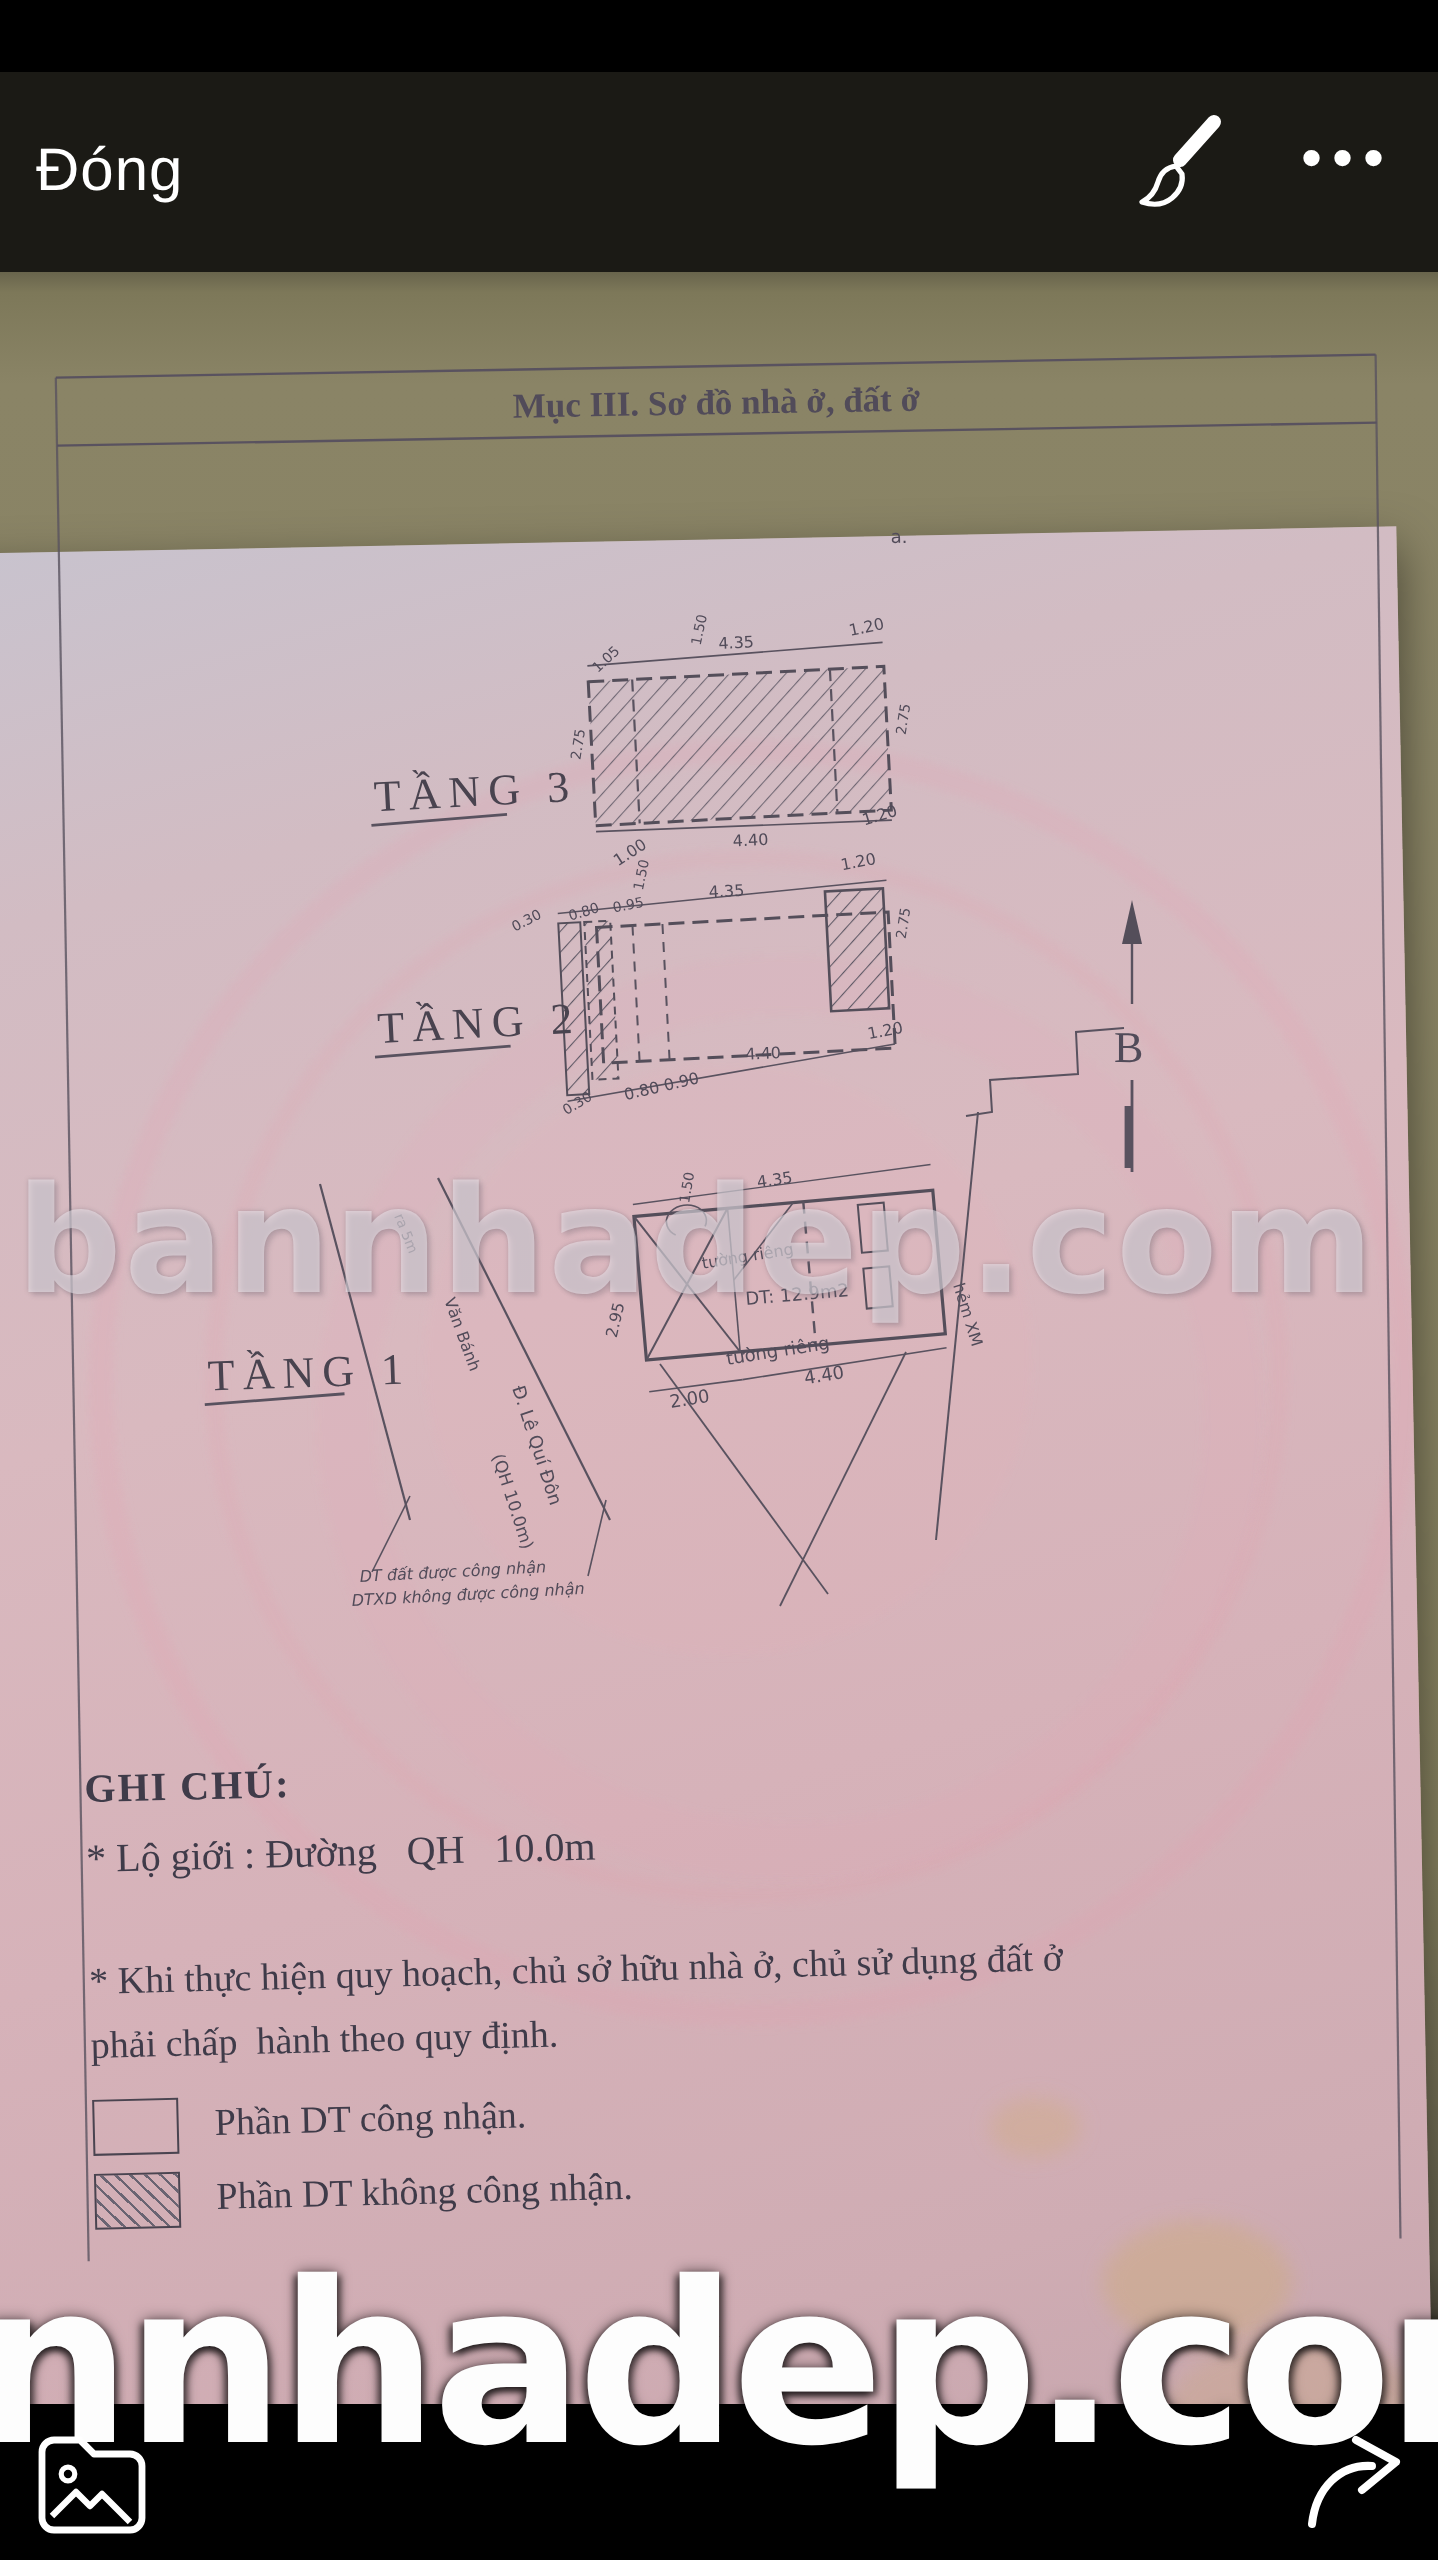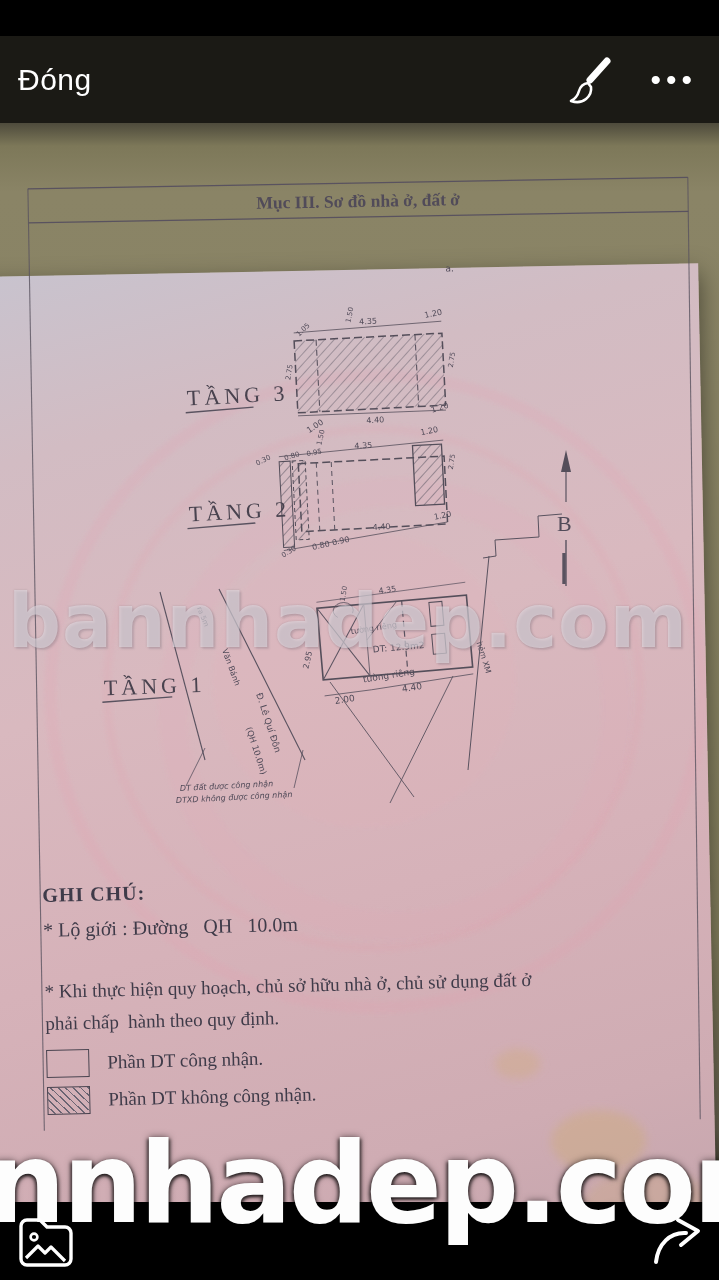--- a/index.html
+++ b/index.html
@@ -1,21 +1,21 @@
 <!DOCTYPE html>
 <html><head>
 <meta charset="utf-8">
 <style>
   html,body{margin:0;padding:0;background:#000;}
   #screen{position:relative;width:719px;height:1280px;overflow:hidden;background:#000;
           font-family:"Liberation Sans",sans-serif;}
 
   
   #status-bar{position:absolute;left:0;top:0;width:719px;height:36px;background:#000;z-index:40;}
-  #nav-bar{position:absolute;left:0;top:36px;width:719px;height:87px;background:#1b1a15;z-index:40;
+  #nav-bar{position:absolute;left:0;top:36px;width:719px;height:100px;background:#1b1a15;z-index:40;
            display:flex;align-items:center;text-align:right;}
   #close-btn{color:#fff;font-size:30px;margin-left:18px;letter-spacing:.5px;}
   #nav-right{position:absolute;right:0;top:0;height:87px;display:flex;align-items:center;gap:38px;padding-right:22px;}
   #ellipsis{color:#fff;font-size:30px;letter-spacing:5px;line-height:87px;}
 
   
   #photo{position:absolute;left:0;top:123px;width:719px;height:1157px;z-index:1;
     background:linear-gradient(180deg,#4e4b3c 0%,#7d7859 2%,#8a8466 6%,#86815f 70%,#6b6652 87%,#3a372b 92%,#16150f 96%,#000 100%);}
   #paper-edge{position:absolute;left:698px;top:150px;width:5px;height:980px;background:rgba(214,209,176,.5);transform:rotate(-.8deg);}
   #paper{position:absolute;left:-16px;top:147px;width:724px;height:1018px;transform:rotate(-1.1deg);

